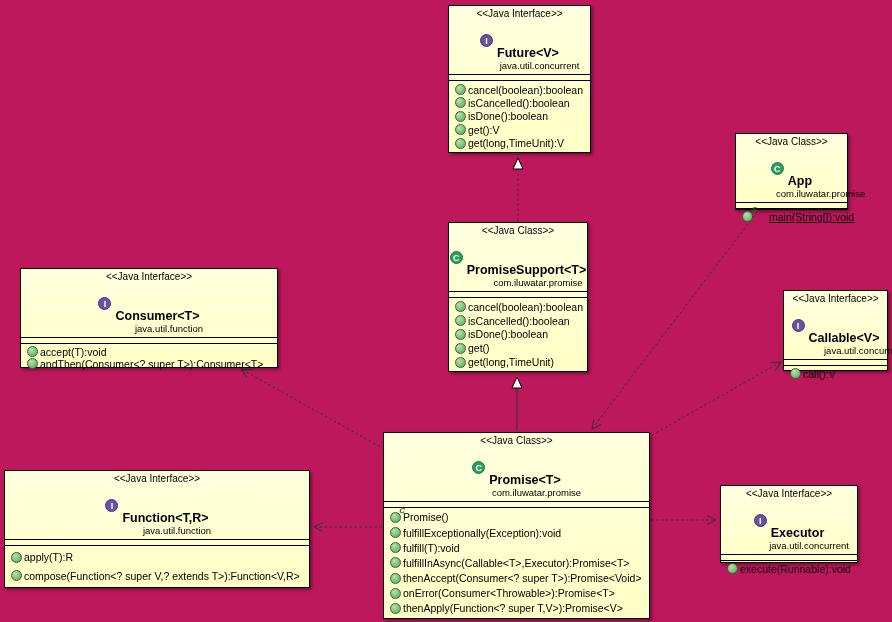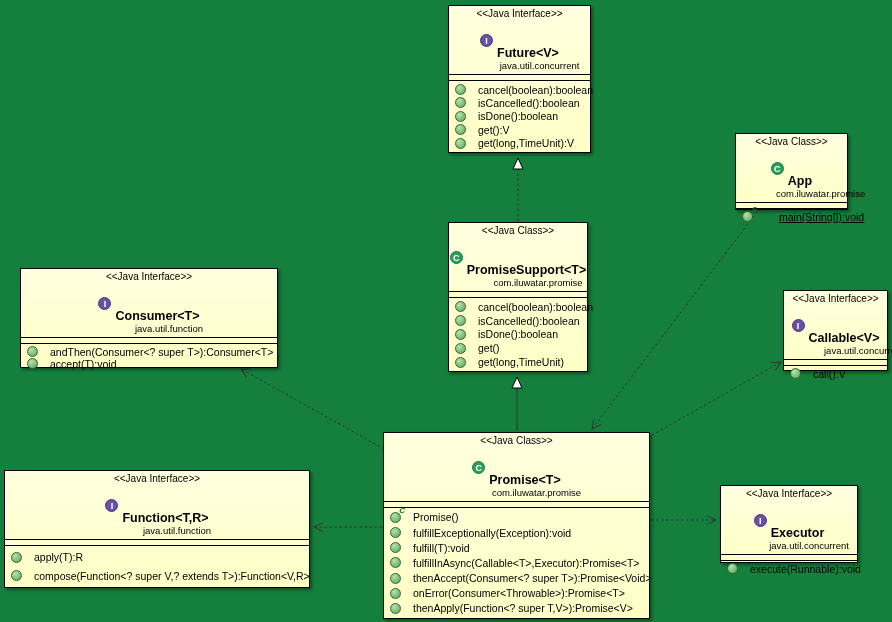--- a/index.html
+++ b/index.html
@@ -1,17 +1,17 @@
 <!DOCTYPE html>
 <html><head>
 <meta charset="utf-8">
 <style>
   html,body{margin:0;padding:0;background:#ffffff;}
   #diagram{
-    position:relative;width:892px;height:622px;background:#15803d;overflow:hidden;
+    position:relative;width:892px;height:622px;background:#be185d;overflow:hidden;
     font-family:"Liberation Sans","DejaVu Sans",sans-serif;color:#000;
   }
   #wires{position:absolute;left:0;top:0;width:892px;height:622px;}
   .uml-box{
     position:absolute;box-sizing:border-box;border:1px solid #000;
     background:linear-gradient(180deg,#ffffdf 0%,#ffffc6 100%);
     box-shadow:2px 2px 3px rgba(0,0,0,0.40);
     display:flex;flex-direction:column;
   }
   .hdr{padding-top:2px;text-align:center;line-height:1.15;}
@@ -20,21 +20,21 @@
   .kind-icon{
     width:13px;height:13px;border-radius:50%;flex:0 0 13px;
     color:#fff;font-size:9px;font-weight:bold;line-height:13px;text-align:center;
   }
   .kind-interface{background:#6a51a3;border:1px solid #4a3380;box-sizing:border-box;}
   .kind-class{background:#2aa05a;border:1px solid #1d7a42;box-sizing:border-box;}
   .name{font-size:12.5px;font-weight:bold;white-space:nowrap;margin-top:25px;}
   .pkg{font-size:9.5px;padding-bottom:2px;padding-left:40px;}
   .attrs{height:5px;border-top:1px solid #000;border-bottom:1px solid #000;flex:0 0 auto;}
   .methods{flex:1 1 auto;display:flex;flex-direction:column;justify-content:space-around;padding:2px 0;}
-  .row{display:flex;align-items:center;gap:12px;padding-left:6px;white-space:nowrap;}
+  .row{display:flex;align-items:center;gap:2px;padding-left:6px;white-space:nowrap;}
   .m-icon{
     position:relative;width:9px;height:9px;border-radius:50%;flex:0 0 9px;
     background:radial-gradient(circle at 35% 30%,#b8e0b0,#56a556);
     border:1px solid #2d6b2d;box-sizing:content-box;
   }
   .m-sup{
     position:absolute;top:-7px;right:-5px;font-size:8px;font-weight:bold;
     color:#1f6e1f;font-style:italic;
   }
   .m-label{font-size:10.5px;}
@@ -153,25 +153,25 @@
         <div class="title">
           <span class="kind-icon kind-interface">I</span>
           <span class="name">Consumer&lt;T&gt;</span>
         </div>
         <div class="pkg">java.util.function</div>
       </div>
       <div class="attrs"></div>
       <div class="methods">
         <div class="row">
           <span class="m-icon"></span>
+          <span class="m-label">accept(T):void</span>
+        </div>
+        <div class="row">
+          <span class="m-icon"></span>
           <span class="m-label">andThen(Consumer&lt;? super T&gt;):Consumer&lt;T&gt;</span>
-        </div>
-        <div class="row">
-          <span class="m-icon"></span>
-          <span class="m-label">accept(T):void</span>
         </div>
       </div>
     </div>
     <div class="uml-box" style="left: 783px; top: 290px; width: 105px; height: 81px;">
       <div class="hdr">
         <div class="stereo">&lt;&lt;Java Interface&gt;&gt;</div>
         <div class="title">
           <span class="kind-icon kind-interface">I</span>
           <span class="name">Callable&lt;V&gt;</span>
         </div>

